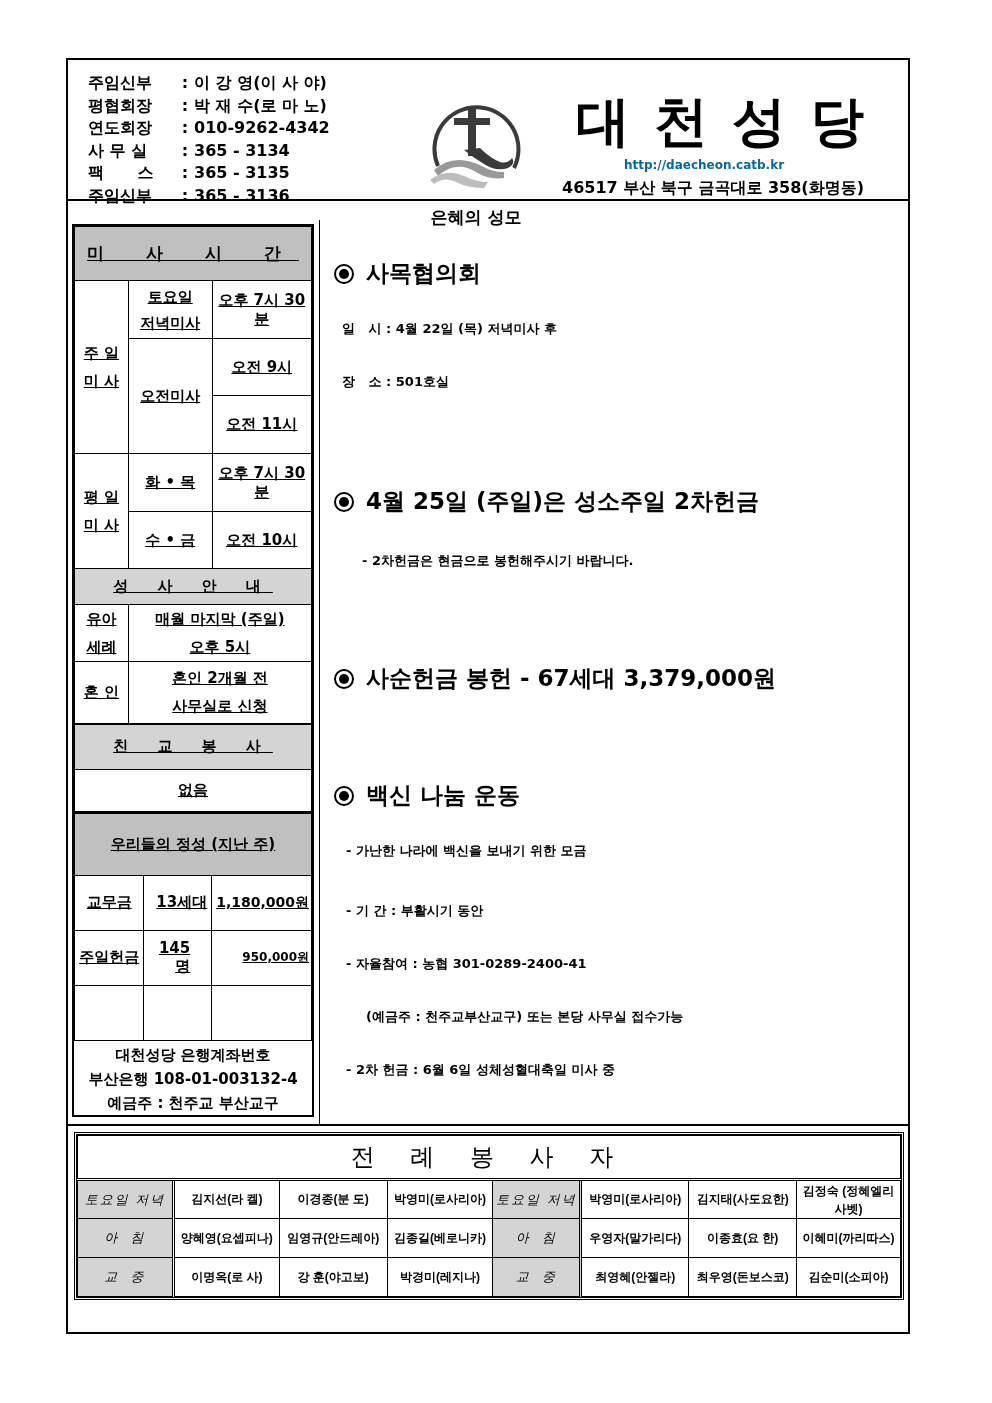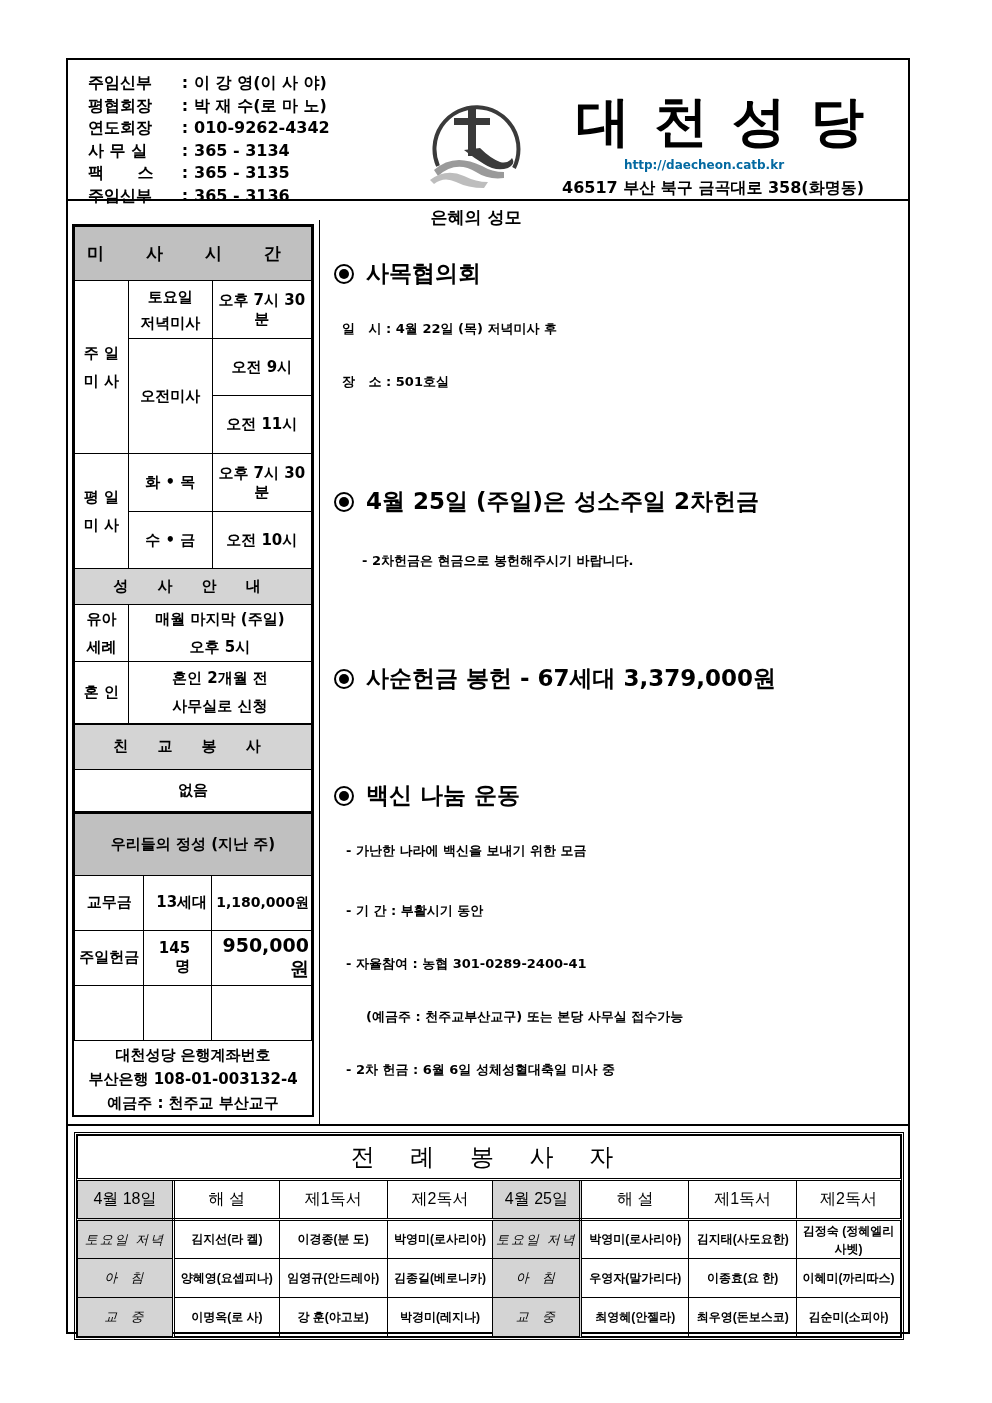--- a/index.html
+++ b/index.html
@@ -18,21 +18,21 @@
   .logo svg { position: absolute; left: 4px; top: 0; }
   .logo .cap { position: absolute; left: 0; top: 118px; width: 112px; text-align: center; font-size: 17px; font-weight: bold; white-space: nowrap; }
   .title { position: absolute; left: 504px; top: 26px; width: 320px; text-align: center; font-size: 54px; font-weight: bold; letter-spacing: 24px; white-space: nowrap; }
   .url { position: absolute; left: 486px; top: 98px; width: 300px; text-align: center; font-size: 12px; font-weight: bold; color: #0369a1; }
   .addr { position: absolute; left: 494px; top: 118px; font-size: 16px; font-weight: bold; white-space: nowrap; }
 
   
   .leftcol { position: absolute; left: 0; top: 160px; width: 252px; height: 904px; border-right: 1px solid #000; }
   .lbox { position: absolute; left: 4px; top: 4px; width: 242px; border: 2px solid #000; }
   table { border-collapse: collapse; }
-  .mass { width: 100%; }
+  .mass { width: 100%; text-decoration: underline; }
   .mass td { border: 1px solid #000; text-align: center; font-size: 15px; font-weight: bold; vertical-align: middle; }
   .gray { background: #c0c0c0; }
   .lgray { background: #d4d4d4; margin-top: 25px; }
   .sec-title { height: 54px; font-size: 17px !important; letter-spacing: 18px; }
   .acct { text-align: center; font-size: 15px; font-weight: bold; line-height: 24px; padding-top: 2px; }
 
   
   .rightcol { position: absolute; left: 252px; top: 160px; width: 588px; height: 904px; }
   .h1 { position: absolute; font-size: 23px; font-weight: bold; white-space: nowrap; display: flex; align-items: center; }
   .h1 .bullet { display: inline-block; width: 20px; height: 20px; border: 2px solid #000; border-radius: 50%; position: relative; margin-right: 12px; }
@@ -176,21 +176,21 @@
               <td colspan="3" class="gray" style="height:62px;font-size:15px">우리들의 정성 (지난 주)</td>
             </tr>
         <tr style="height:55px">
           <td>교무금</td>
           <td style="text-align:right;padding-right:4px">13세대</td>
           <td style="text-align:right;padding-right:2px;font-size:14px">1,180,000원</td>
         </tr>
         <tr style="height:55px">
           <td>주일헌금</td>
           <td style="text-align:right;padding-right:21px">145명</td>
-          <td style="text-align:right;padding-right:2px;font-size:19px">950,000원</td>
+          <td style="text-align:right;padding-right:2px;font-size:12px">950,000원</td>
         </tr>
         <tr style="height:55px">
           <td></td>
           <td></td>
           <td></td>
         </tr>
       </tbody>
         </table>
       <div class="acct">
         <div>대천성당 은행계좌번호</div>
@@ -240,30 +240,20 @@
             <col style="width:106px">
           <col style="width:88px">
             <col style="width:108px">
             <col style="width:108px">
             <col style="width:104px">
         </colgroup>
         <tbody>
             <tr>
               <td colspan="8" class="lt-title dbl-b">전 례 봉 사 자</td>
             </tr>
-        <tr class="lt-head dbl-b">
-          <td class="lgray dbl-r dbl-b">4월 18일</td>
-          <td class="dbl-b">해 설</td>
-          <td class="dbl-b">제1독서</td>
-          <td class="dbl-b">제2독서</td>
-          <td class="lgray dbl-r dbl-b">4월 25일</td>
-          <td class="dbl-b">해 설</td>
-          <td class="dbl-b">제1독서</td>
-          <td class="dbl-b">제2독서</td>
-        </tr>
         <tr class="lt-row">
           <td class="lgray dbl-r rl">토요일 저녁</td>
           <td>김지선(라 켈)</td>
           <td>이경종(분 도)</td>
           <td>박영미(로사리아)</td>
           <td class="lgray dbl-r rl">토요일 저녁</td>
           <td>박영미(로사리아)</td>
           <td>김지태(사도요한)</td>
           <td style="line-height:18px">김정숙 (정혜엘리사벳)</td>
         </tr>

